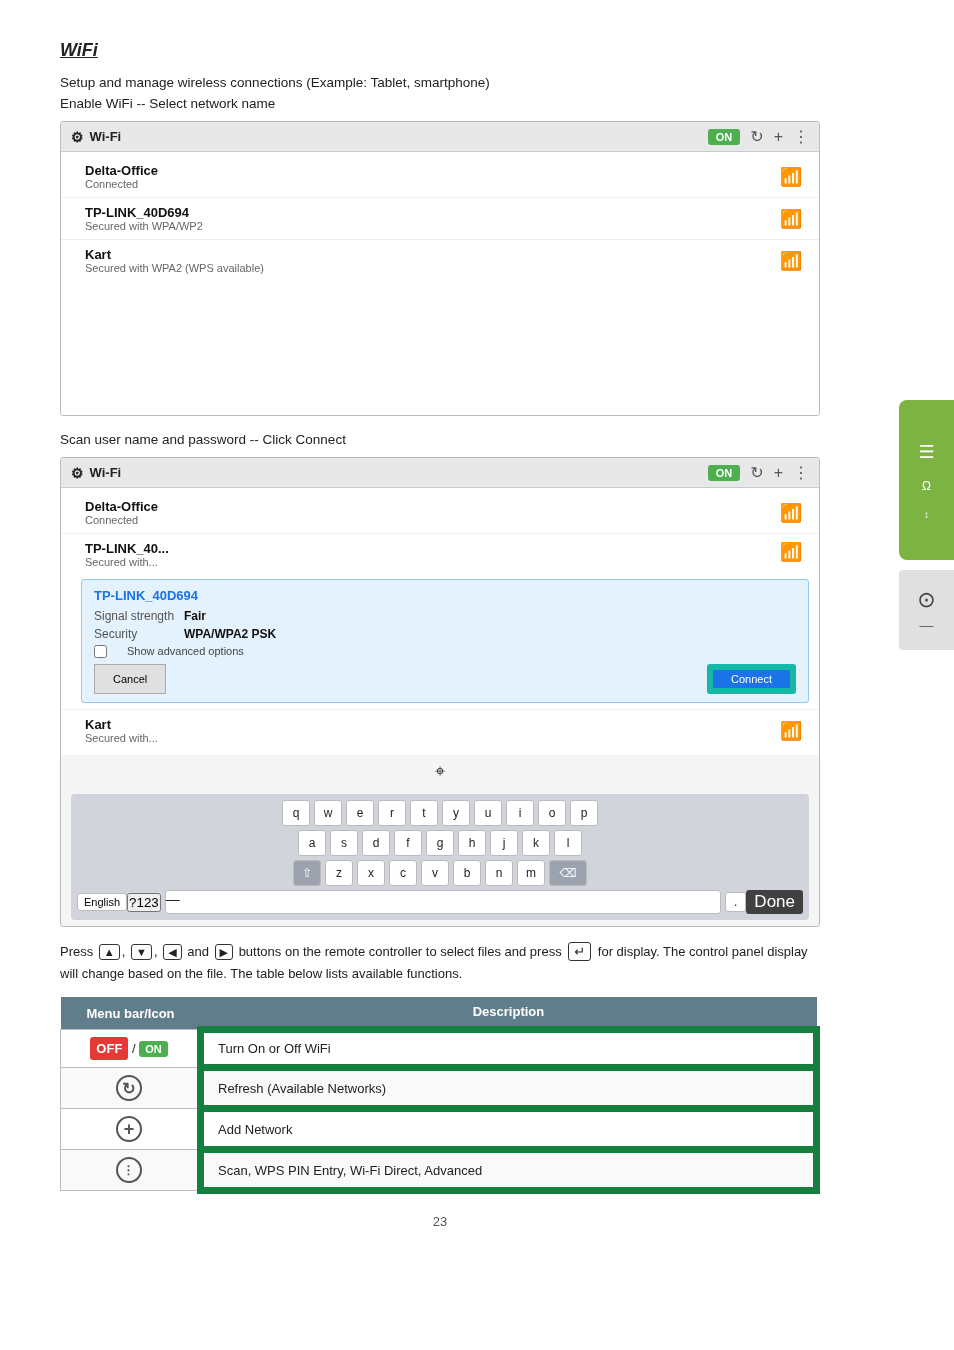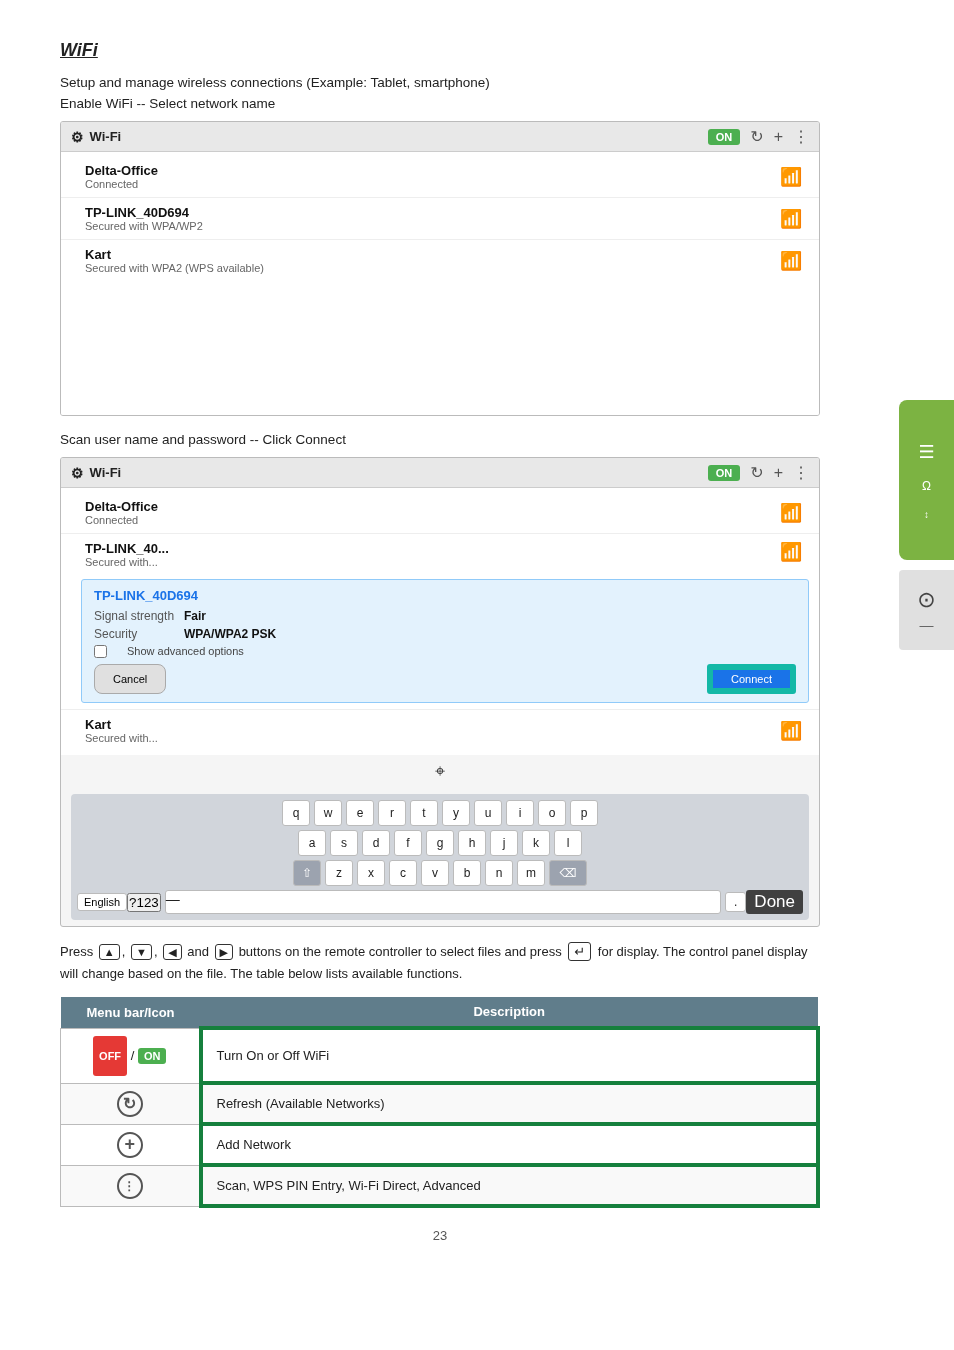--- a/index.html
+++ b/index.html
@@ -202,21 +202,21 @@
 
     .expanded-buttons {
       display: flex;
       justify-content: space-between;
       margin-top: 4px;
     }
 
     .btn-cancel {
       background: #e0e0e0;
       border: 1px solid #aaa;
-      border-radius: 8px;
+      border-radius: 0;
       font-size: 11px;
       padding: 3px 18px;
       cursor: pointer;
     }
 
     .btn-connect {
       background: #1a73e8;
       color: #fff;
       border: 6px solid #14b8a6;
       border-radius: 3px;
@@ -331,41 +331,41 @@
       padding: 7px 14px;
       text-align: center;
       font-weight: bold;
     }
 
     .func-table th:first-child {
       width: 140px;
     }
 
     .func-table td {
-      border: 4px solid #15803d;
+      border: 7px solid #15803d;
       padding: 7px 14px;
       vertical-align: middle;
     }
 
     .func-table td:first-child {
       text-align: center;
       border: 1px solid #bbb;
     }
 
     .func-table tr:nth-child(even) td {
       background: #f9f9f9;
     }
 
     .btn-off {
       background: #e53935;
       color: #fff;
       border: none;
       border-radius: 3px;
-      font-size: 11px;
-      padding: 14px 6px;
+      font-size: 13px;
+      padding: 4px 6px;
       font-weight: bold;
     }
 
     .btn-on-green {
       background: #4caf50;
       color: #fff;
       border: none;
       border-radius: 3px;
       font-size: 11px;
       padding: 2px 6px;

